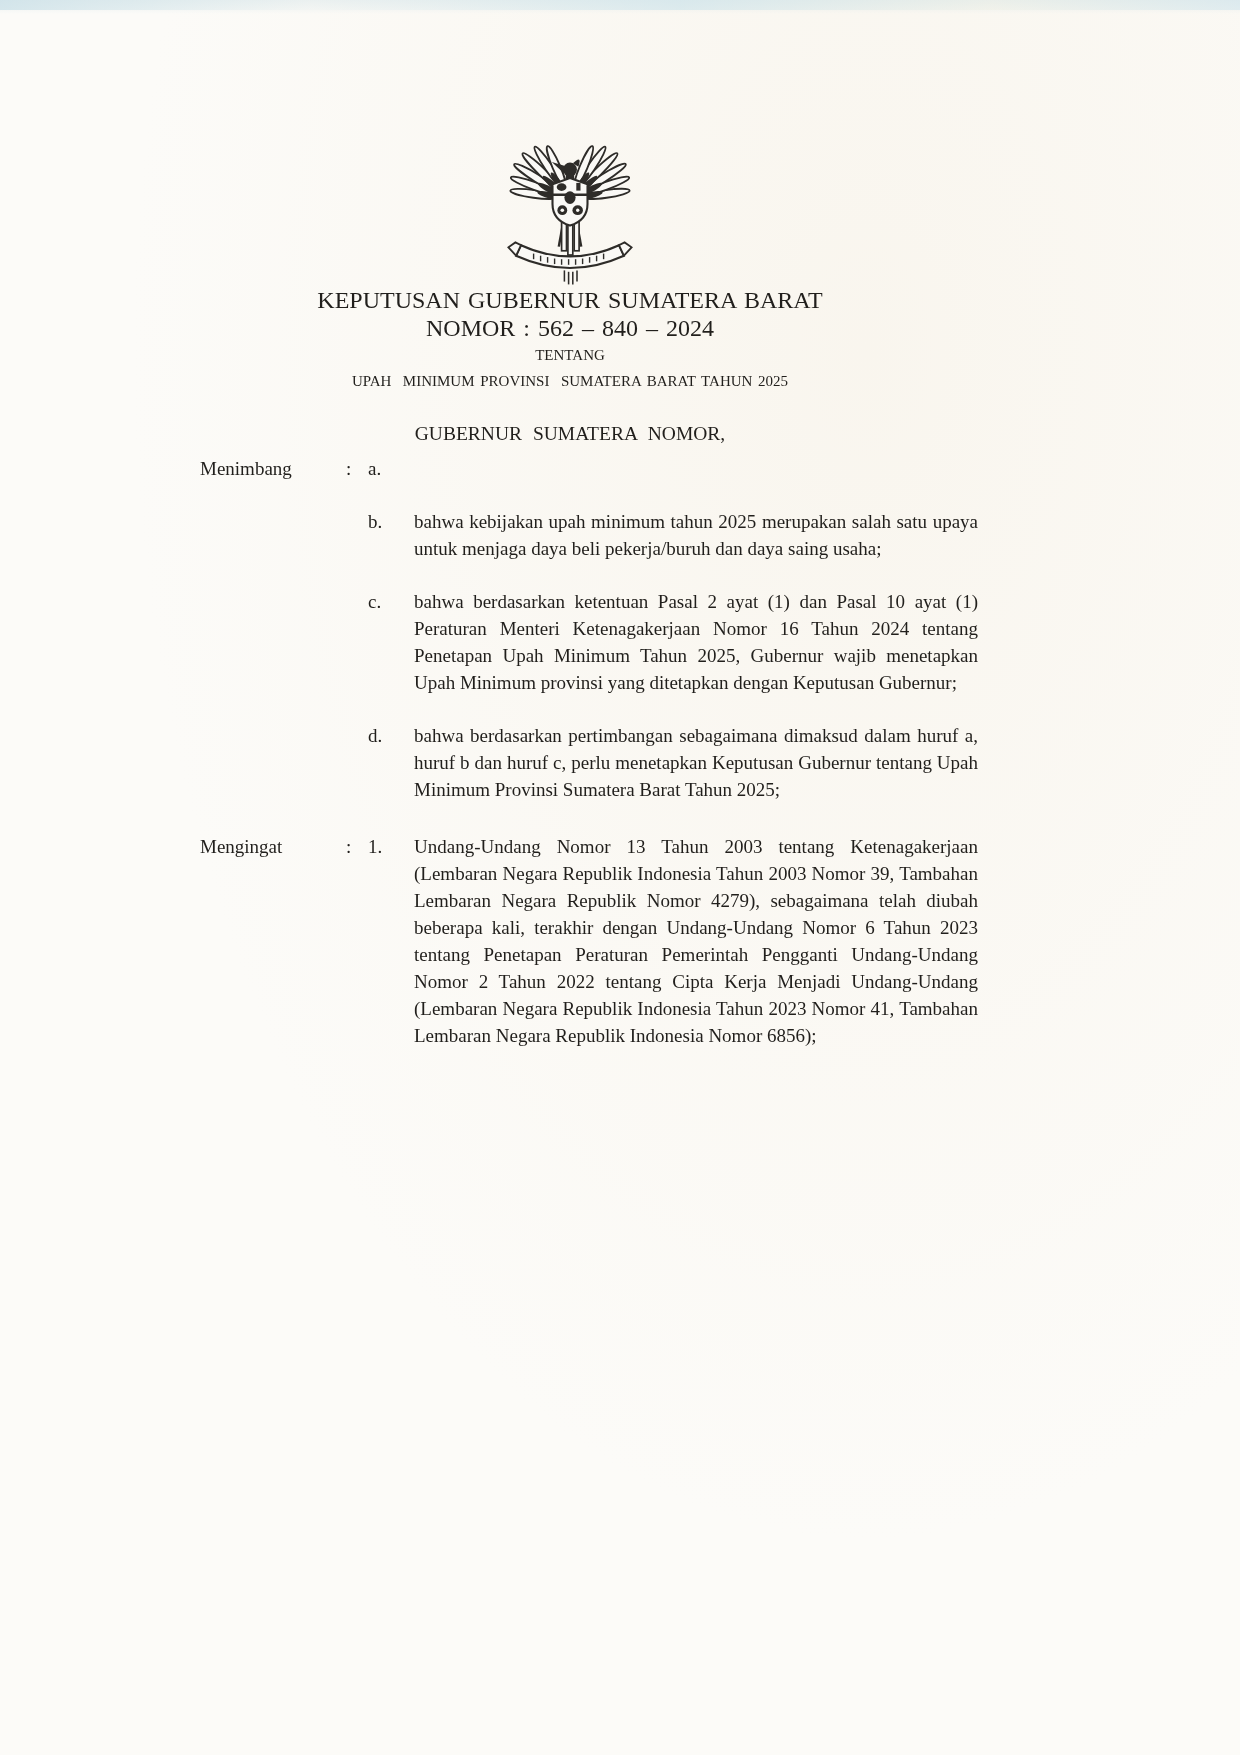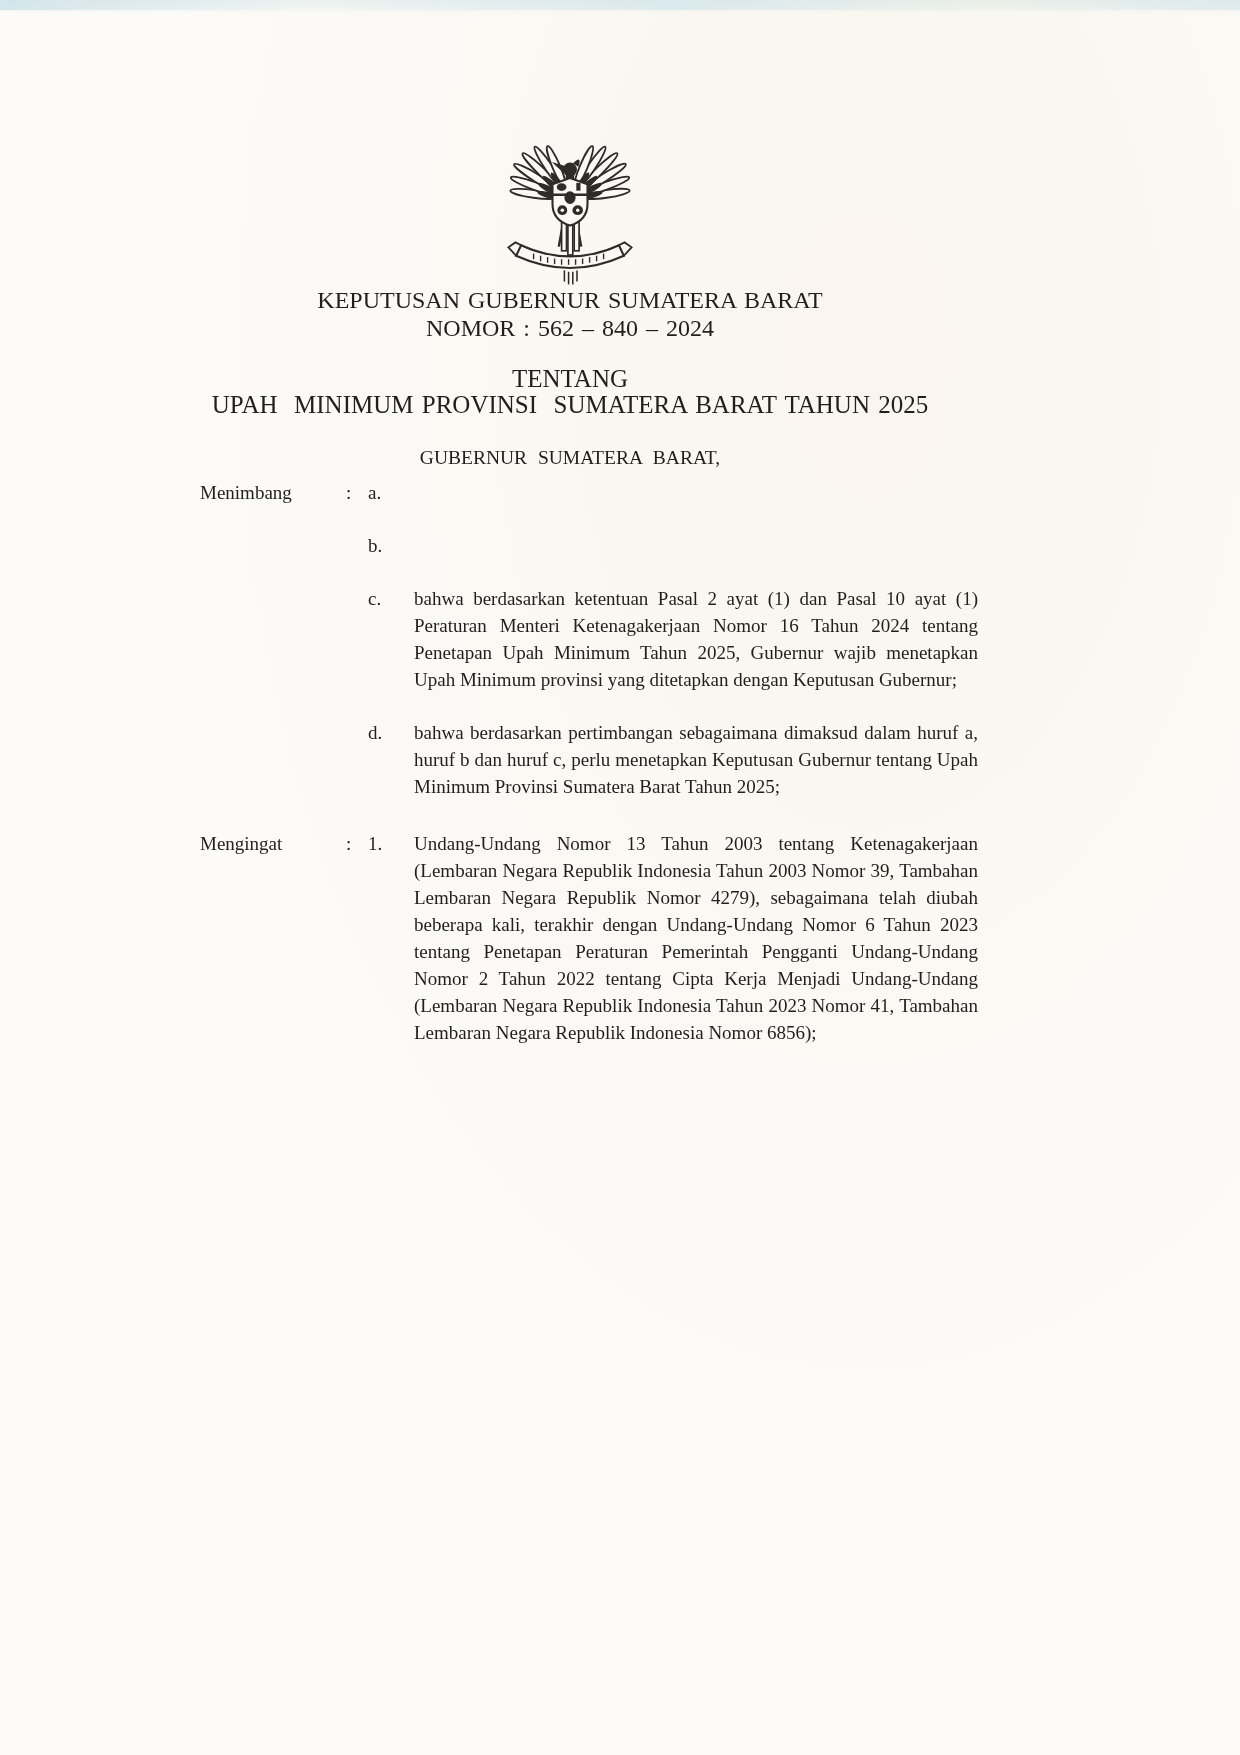--- a/index.html
+++ b/index.html
@@ -37,22 +37,21 @@
     font-weight: bold;
     letter-spacing: 0.5px;
     word-spacing: 4px;
   }
   .h-doctype {
     font-size: 24px;
     line-height: 28px;
     word-spacing: 2px;
   }
   .h-tentang {
-    margin-top: 24px;
-    font-size: 25px;
+    font-size: 15px;
     line-height: 26px;
     word-spacing: 2px;
   }
   .keep-spaces { white-space: pre-wrap; }
   .h-salutation {
     margin-top: 26px;
     font-size: 19.5px;
     line-height: 27px;
     word-spacing: 6px;
   }
@@ -192,35 +191,36 @@
 
     <div class="headers">
       <div class="h-doctype">
         <div>KEPUTUSAN GUBERNUR SUMATERA BARAT</div>
         <div>NOMOR : 562 – 840 – 2024</div>
       </div>
       <div class="h-tentang">
         <div>TENTANG</div>
         <div class="keep-spaces">UPAH  MINIMUM PROVINSI  SUMATERA BARAT TAHUN 2025</div>
       </div>
-      <div class="h-salutation">GUBERNUR SUMATERA BARAT,</div>
+      <div class="h-salutation">GUBERNUR SUMATERA NOMOR,</div>
     </div>
 
     <div class="sections">
 
       <section class="clause-section">
         <div class="sec-label">Menimbang</div>
         <div class="sec-items">
           <div class="clause">
             <span class="colon">:</span>
             <span class="marker">a.</span>
           </div>
           <div class="clause">
             <span class="colon"></span>
             <span class="marker">b.</span>
+            <p class="ctext">bahwa kebijakan upah minimum tahun 2025 merupakan salah satu upaya untuk menjaga daya beli pekerja/buruh dan daya saing usaha;</p>
           </div>
           <div class="clause">
             <span class="colon"></span>
             <span class="marker">c.</span>
             <p class="ctext">bahwa berdasarkan ketentuan Pasal 2 ayat (1) dan Pasal 10 ayat (1) Peraturan Menteri Ketenagakerjaan Nomor 16 Tahun 2024 tentang Penetapan Upah Minimum Tahun 2025, Gubernur wajib menetapkan Upah Minimum provinsi yang ditetapkan dengan Keputusan Gubernur;</p>
           </div>
           <div class="clause">
             <span class="colon"></span>
             <span class="marker">d.</span>
             <p class="ctext">bahwa berdasarkan pertimbangan sebagaimana dimaksud dalam huruf a, huruf b dan huruf c, perlu menetapkan Keputusan Gubernur tentang Upah Minimum Provinsi Sumatera Barat Tahun 2025;</p>

